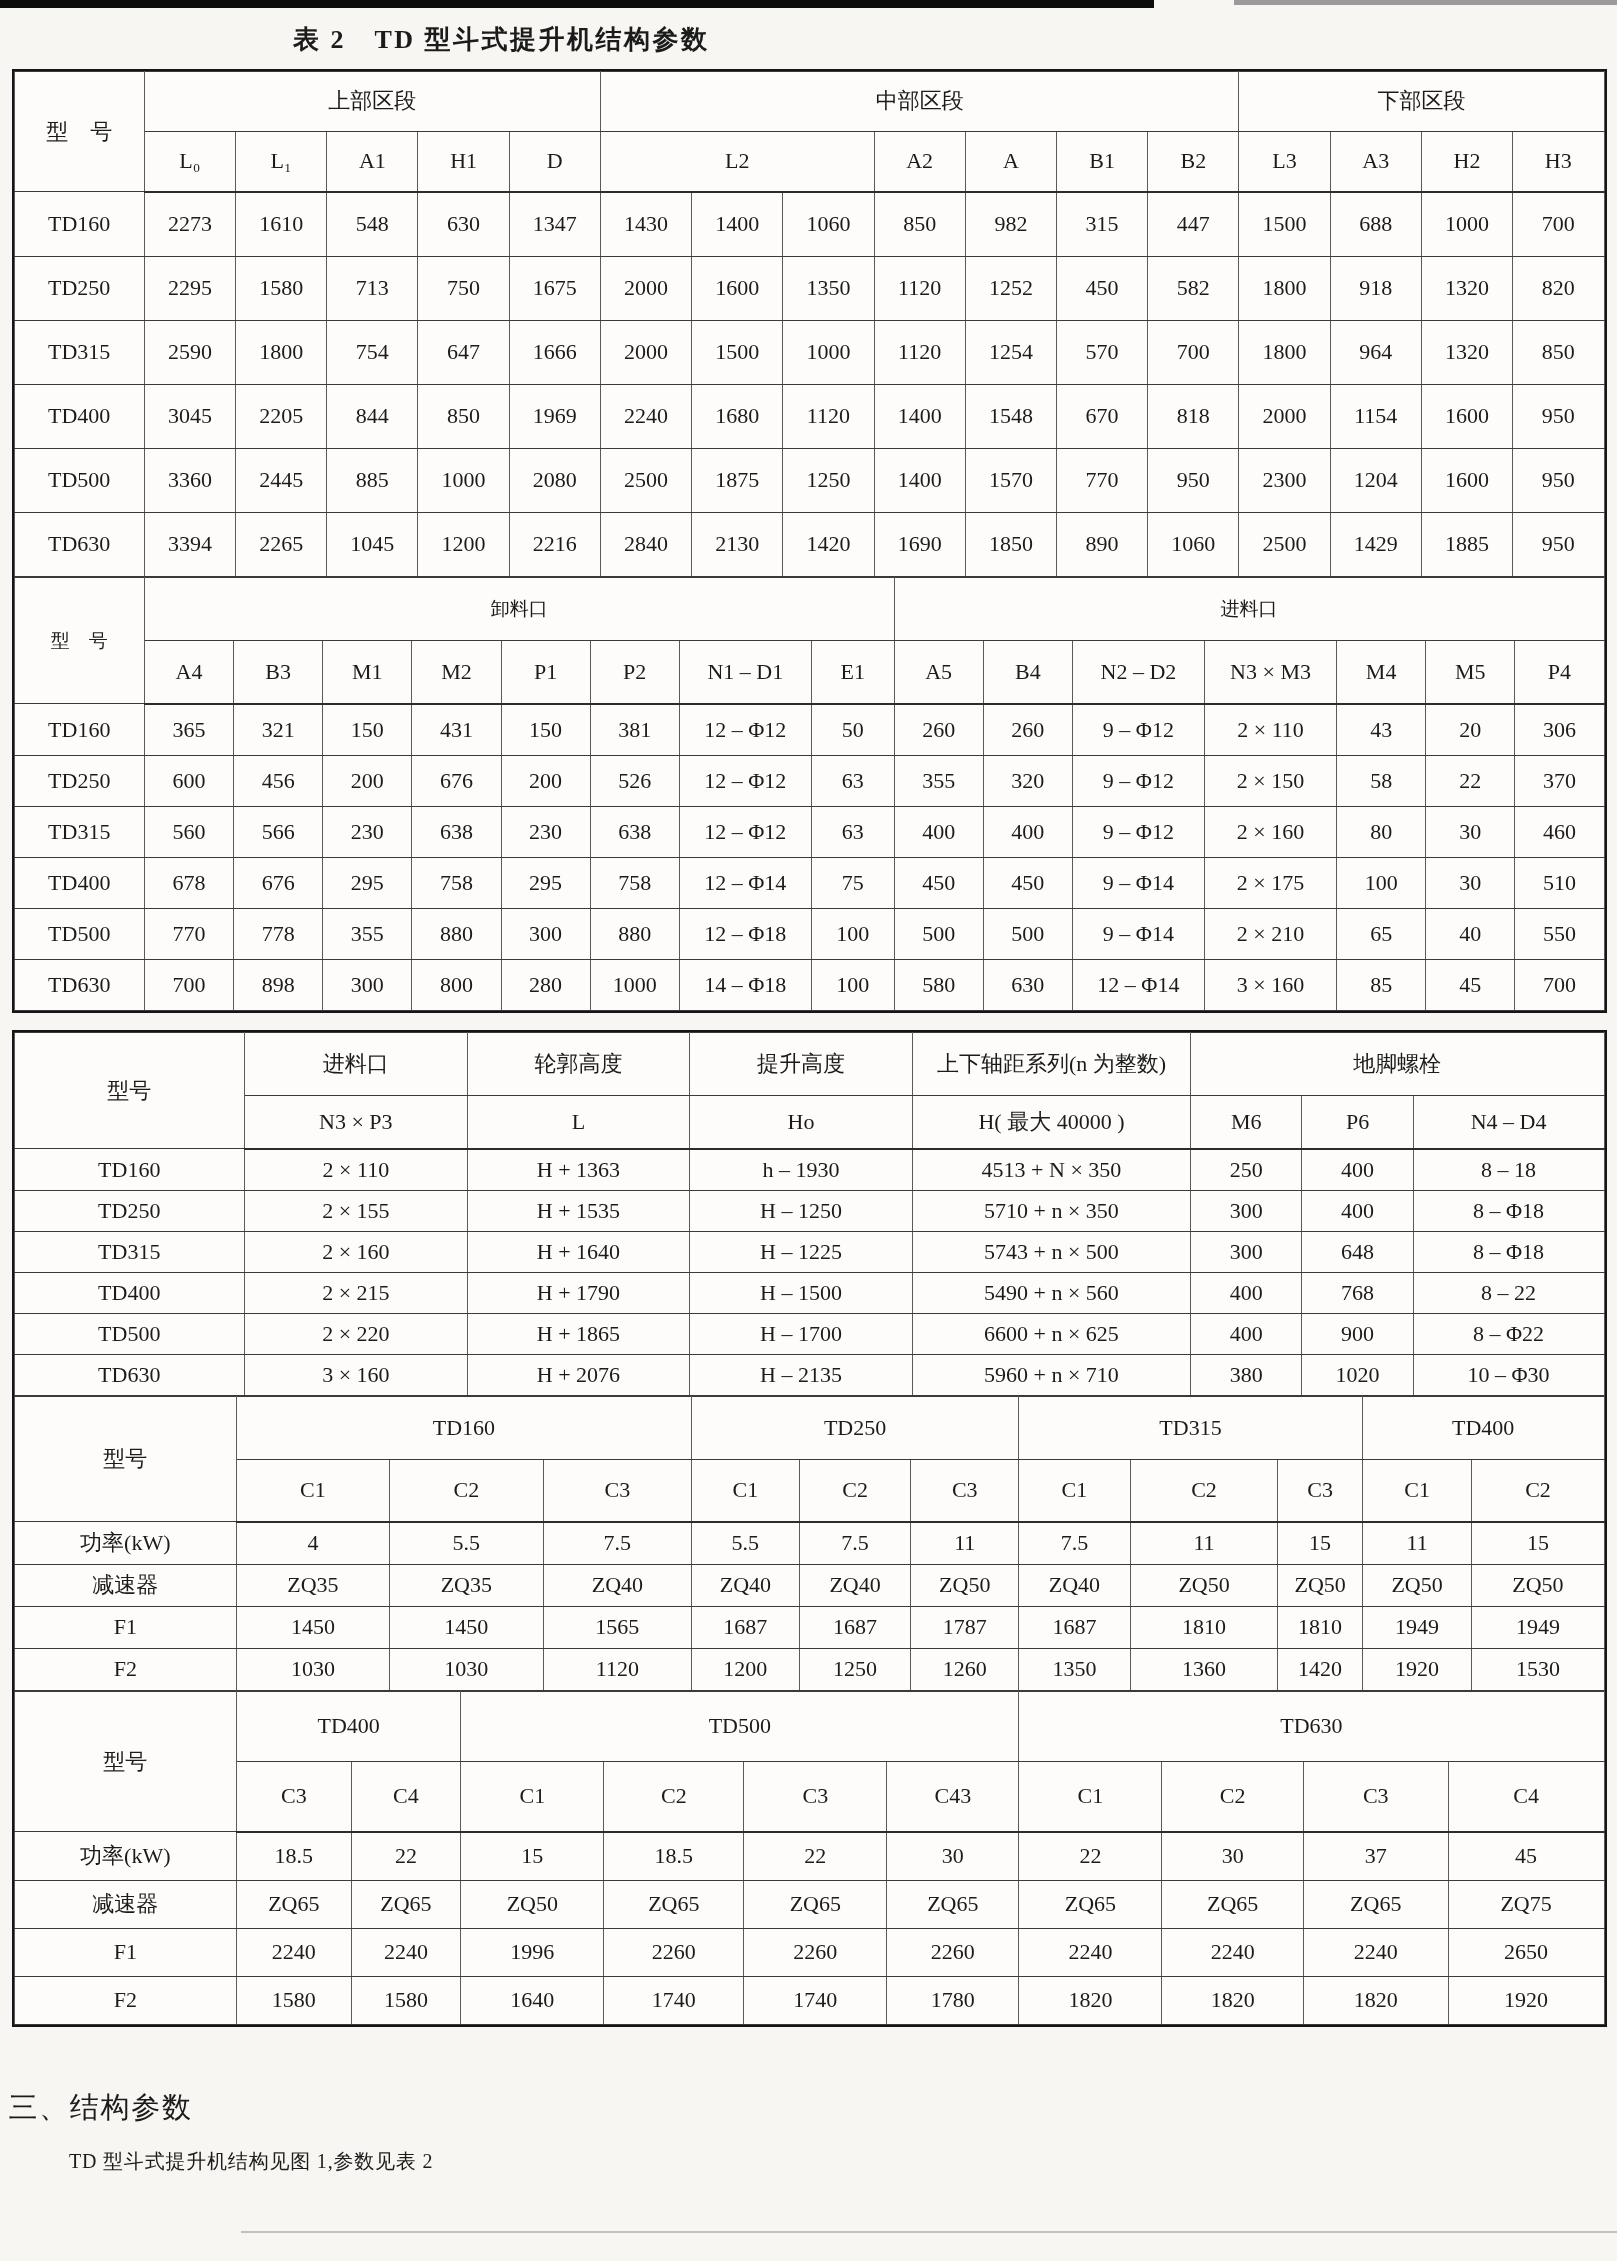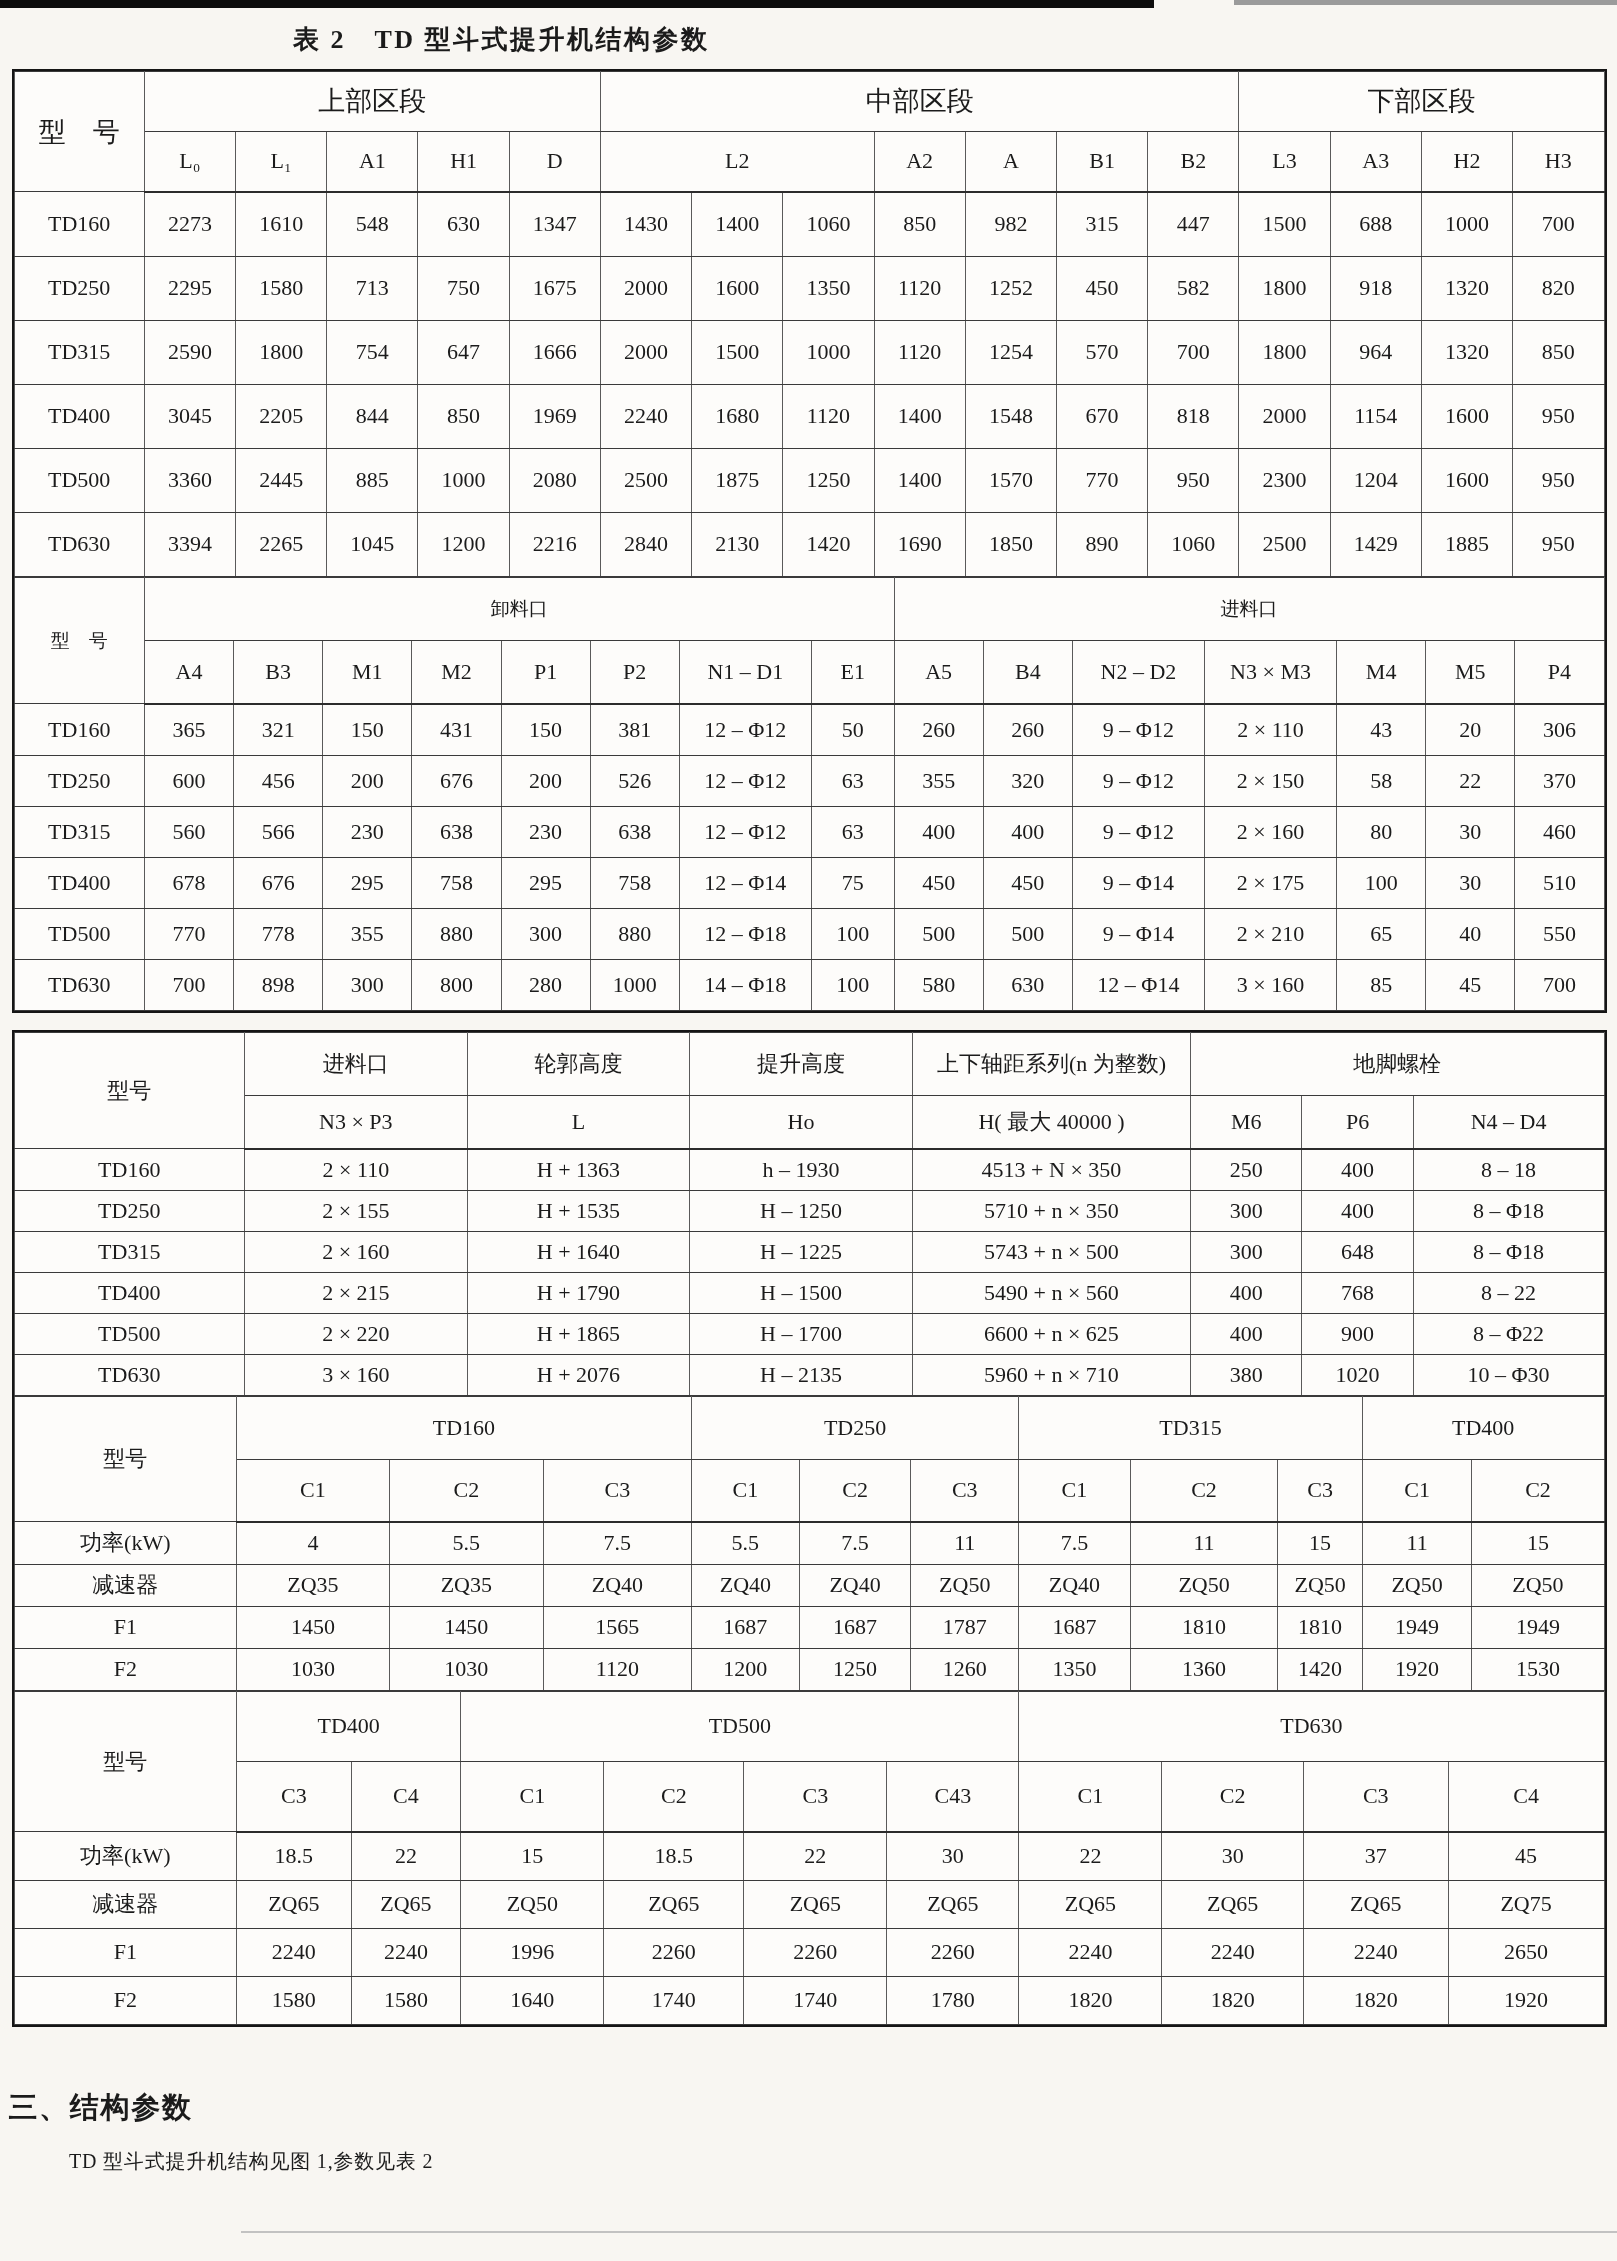--- a/index.html
+++ b/index.html
@@ -42,42 +42,42 @@
     border-top:1.7px solid #3a3a3a;
     border-bottom:1.7px solid #3a3a3a;
     text-align:center; vertical-align:middle;
     font-size:22px; font-weight:normal;
     padding:0 1.7px;
     overflow:hidden; white-space:nowrap;
   }
   .tbl thead tr:last-child th { border-bottom:2.5px solid #2c2c2c;border-radius:6px; }
 
   
-  .tblA1 thead tr:first-child th { height:59px; font-size:27px; }
+  .tblA1 thead tr:first-child th { height:59px; font-size:22px; }
   .tblA1 thead tr:last-child th  { height:59px; }
   .tblA1 tbody tr td             { height:63px; }
   .tblA2 thead tr:first-child th { height:62px; font-size:19px; }
   .tblA2 thead tr:last-child th  { height:62px; }
   .tblA2 tbody tr td             { height:50px; }
   .tblB1 thead tr:first-child th { height:62px; }
   .tblB1 thead tr:last-child th  { height:52px; }
   .tblB1 tbody tr td             { height:40px; }
   .tblB2 thead tr:first-child th { height:62px; }
   .tblB2 thead tr:last-child th  { height:61px; }
   .tblB2 tbody tr td             { height:41px; }
   .tblB3 thead tr:first-child th { height:69px; }
   .tblB3 thead tr:last-child th  { height:69px; }
   .tblB3 tbody tr td             { height:47px; }
 
   .th-small { font-size:20px; }
 
   .bottom-block { margin-top:61px; }
   .section-heading {
     margin-left:8.4px;
-    font-size:29px; font-weight:bold; letter-spacing:1.7px;
+    font-size:29px; font-weight:normal; letter-spacing:1.7px;
   }
   .note-line {
     margin-left:69px; margin-top:20px;
     font-size:20px; letter-spacing:0.8px;
   }
 </style>
 </head>
 <body>
 
 <div class="scan-strip-left"></div>

